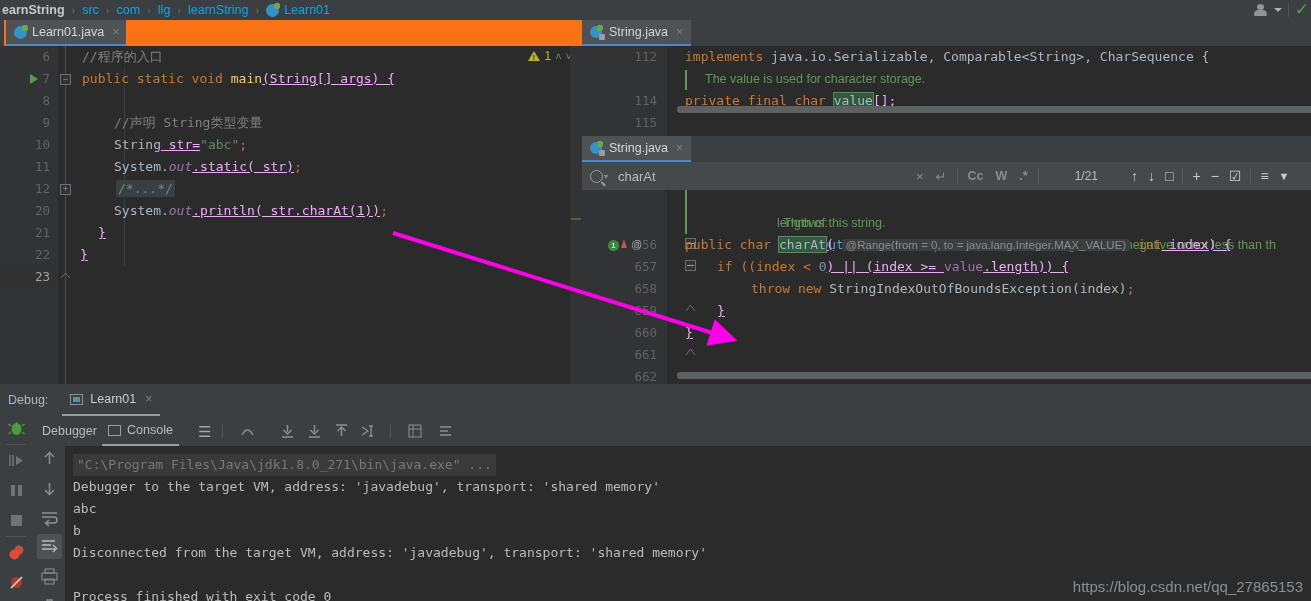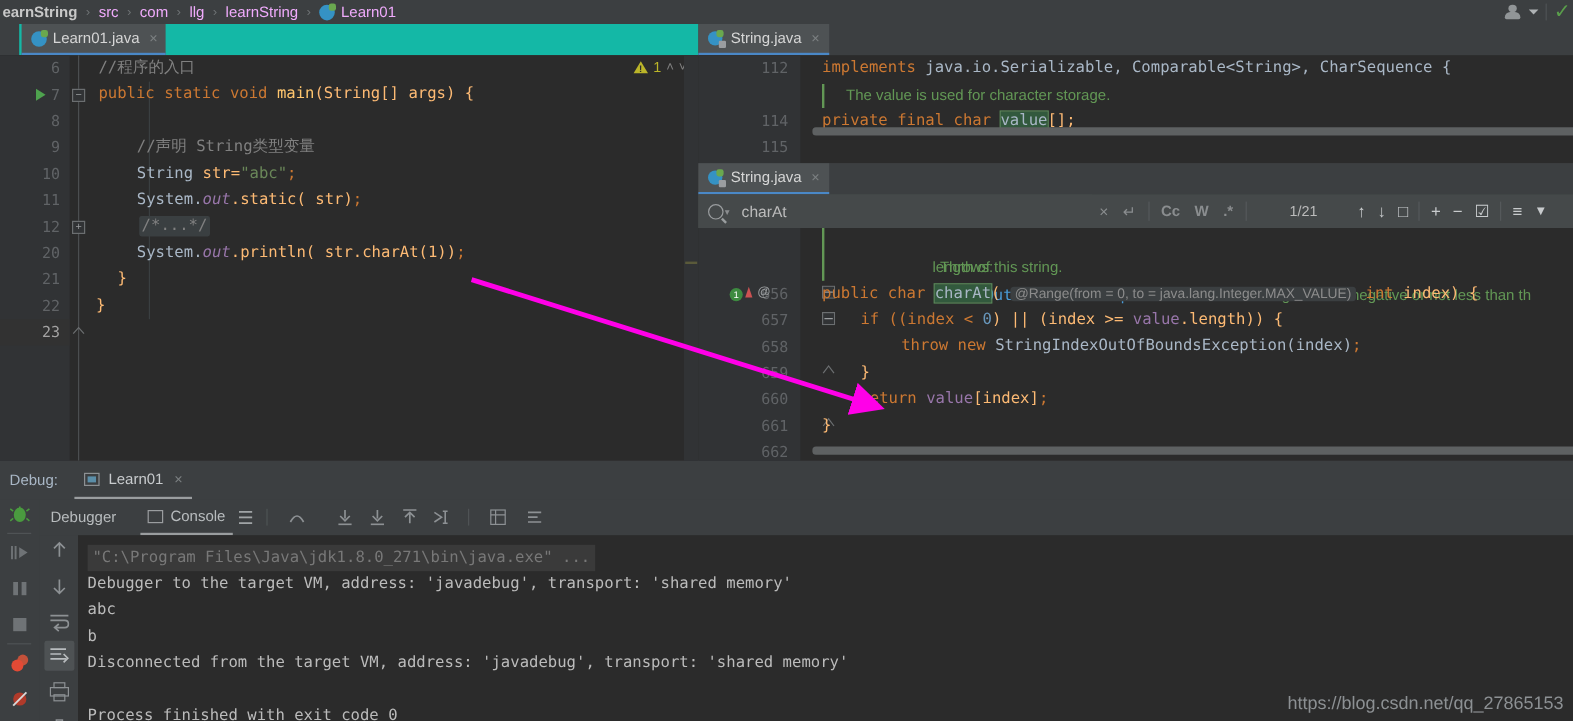--- a/index.html
+++ b/index.html
@@ -3,37 +3,37 @@
 <meta charset="utf-8">
 <style>
   html,body{margin:0;padding:0;background:#3c3f41;}
   body{width:1311px;height:601px;overflow:hidden;
        font-family:"Liberation Sans",sans-serif;font-size:12px;color:#a9b7c6;}
   .app{position:relative;width:1311px;height:601px;background:#3c3f41;}
 
   
   .breadcrumb{position:absolute;left:0;top:0;width:1311px;height:20px;
     background:#3c3f41;display:flex;align-items:center;padding-left:2px;}
-  .crumb{font-size:12.5px;color:#f0abfc;white-space:nowrap;}
+  .crumb{font-size:12.5px;color:#0ea5e9;white-space:nowrap;}
   .crumb.bold{font-weight:bold;color:#c8c8c8;}
   .sep{color:#6e7274;margin:0 7px;font-size:11px;}
   .crumb-icon{display:inline-block;width:13px;height:13px;border-radius:50%;
     background:#3592c4;position:relative;margin-right:5px;vertical-align:-2px;}
   .crumb-icon:after{content:"";position:absolute;right:-1px;top:-1px;width:6px;height:6px;
     background:#6aa84f;border-radius:2px;}
   .topright{position:absolute;right:4px;top:0;height:20px;display:flex;align-items:center;gap:6px;}
   .usericon{width:14px;height:12px;position:relative;opacity:.75;}
   .usericon:before{content:"";position:absolute;left:3px;top:0;width:7px;height:6px;border-radius:50%;background:#aeb2b4;}
   .usericon:after{content:"";position:absolute;left:0px;top:6px;width:13px;height:6px;border-radius:6px 6px 2px 2px;background:#aeb2b4;}
   .caret{width:0;height:0;border-left:4px solid transparent;border-right:4px solid transparent;border-top:4px solid #aeb2b4;}
   .vdiv{width:1px;height:14px;background:#4f5355;}
   .checkmk{color:#5a9e4b;font-size:17px;line-height:12px;}
 
   
-  .tabstrip{position:absolute;left:16px;top:20px;width:626px;height:26px;background:#14b8a6;}
+  .tabstrip{position:absolute;left:4px;top:20px;width:626px;height:26px;background:#f97316;}
   .tab{position:absolute;left:2px;top:0;height:26px;display:flex;align-items:center;
     padding:0 7px 0 8px;background:#4e5254;border-bottom:2px solid #4a88c7;box-sizing:border-box;}
   .tab .ttl{font-size:12.5px;color:#d6d6d6;margin-left:5px;}
   .tab .x{color:#7c8082;margin-left:8px;font-size:12px;}
   .cls-ico{width:13px;height:13px;border-radius:50%;background:#3592c4;position:relative;flex:none;}
   .cls-ico:after{content:"";position:absolute;right:-1px;top:-1px;width:6px;height:6px;background:#6aa84f;border-radius:2px;}
 
   .editor{position:absolute;left:0;top:46px;width:582px;height:338px;background:#2b2b2b;overflow:hidden;}
   .gutter{position:absolute;left:0;top:0;width:58px;height:338px;background:#313335;}
   .gutcol{position:absolute;left:0;top:0;width:58px;}
@@ -46,21 +46,21 @@
   .foldbox{position:absolute;left:60px;width:11px;height:11px;border:1px solid #6b6e70;
     box-sizing:border-box;background:#313335;color:#9a9d9f;font-size:9px;line-height:9px;text-align:center;}
   .foldarrow{position:absolute;left:60px;width:11px;height:7px;}
   .codearea{position:absolute;left:58px;top:0;right:0;bottom:0;
     font-family:"DejaVu Sans Mono",monospace;font-size:13px;}
   .cl{height:22px;line-height:22px;white-space:pre;padding-left:24px;}
   .indentguide{position:absolute;left:124px;top:22px;width:1px;height:198px;background:#3a3f41;}
 
   .kw{color:#cc7832;} .str{color:#6a8759;} .cmt{color:#808080;}
   .fld{color:#9876aa;} .num{color:#6897bb;} .cls{color:#a9b7c6;}
-  .mth{color:#ffc66d;} .punc{color:#fdba74;} .sfield{color:#9876aa;font-style:italic;}
+  .mth{color:#ffc66d;} .punc{color:#f0abfc;text-decoration:underline;} .sfield{color:#9876aa;font-style:italic;}
   .collapsed{background:#3a3f41;border-radius:2px;padding:1px 2px;color:#808080;}
 
   .warnbox{position:absolute;right:10px;top:3px;display:flex;align-items:center;gap:4px;}
   .wtri{width:0;height:0;border-left:6px solid transparent;border-right:6px solid transparent;
     border-bottom:10px solid #bbb529;position:relative;}
   .wtri:after{content:"!";position:absolute;left:-2px;top:2px;font-size:8px;color:#2b2b2b;font-weight:bold;}
   .wnum{color:#bbb529;font-size:12px;}
   .chev{color:#808080;font-size:11px;}
 
   .markerbar{position:absolute;right:0;top:0;width:12px;height:338px;background:#313335;}
@@ -324,21 +324,20 @@
       <div class="rcode">
         <div class="rcl" style="padding-left:38px">
           <span class="doc">Throws:</span>
           <span style="color:#4a9edb;font-family:'DejaVu Sans Mono',monospace;font-size:12.5px">IndexOutOfBoundsException</span><span class="doc"> – if the </span><span style="color:#629755;font-family:'DejaVu Sans Mono',monospace;font-size:12.5px">index</span><span class="doc"> argument is negative or not less than th</span>
         </div>
         <div class="rcl" style="padding-left:110px"><span class="doc">length of this string.</span></div>
         <div class="rcl"><span class="kw">public</span> <span class="kw">char</span> <span class="hili">charAt</span><span class="punc">(</span> <span class="inlay">@Range(from = 0, to = java.lang.Integer.MAX_VALUE)</span> <span class="kw">int</span><span class="punc"> index) {</span></div>
         <div class="rcl" style="padding-left:50px"><span class="kw">if ((index &lt; </span><span class="num">0</span><span class="punc">) || (index &gt;= </span><span class="fld">value</span><span class="punc">.length)) {</span></div>
         <div class="rcl" style="padding-left:84px"><span class="kw">throw</span> <span class="kw">new</span><span class="cls"> StringIndexOutOfBoundsException(index)</span><span class="kw">;</span></div>
         <div class="rcl" style="padding-left:50px"><span class="punc">}</span></div>
-        <div class="rcl" style="padding-left:50px"><span class="kw">return</span><span class="fld"> value</span><span class="punc">[index]</span><span class="kw">;</span></div>
         <div class="rcl" style="padding-left:18px"><span class="punc">}</span></div>
       </div>
       <div class="hscroll" style="left:95px;top:182px;width:1060px"></div>
     </div>
   </div>
 
   <svg class="arrowsvg" viewBox="0 0 1311 601">
     <defs>
       <marker id="ah" markerWidth="7" markerHeight="7" refX="3" refY="3.5" orient="auto">
         <path d="M0,0 L7,3.5 L0,7 z" fill="#ff00e8"></path>
@@ -353,21 +352,21 @@
       <span class="scrico"></span>
       <span style="margin-left:7px;color:#c8cbcd;font-size:12.5px">Learn01</span>
       <span style="margin-left:9px;color:#7c8082">×</span>
     </div>
   </div>
 
   <div class="toolrow">
     <div class="dtab" style="left:42px">
       <span>Debugger</span>
     </div>
-    <div class="dtab active" style="left:117px;padding:0 6px">
+    <div class="dtab active" style="left:102px;padding:0 6px">
       <span style="display:inline-block;width:13px;height:11px;border:1.3px solid #9a9d9f;box-sizing:border-box;position:relative;margin-right:6px"></span>
       <span>Console</span>
     </div>
     <span class="tbtn" style="left:198px;top:7px;font-size:15px">☰</span>
     <span class="vdiv" style="position:absolute;left:222px;top:8px"></span>
     <svg style="position:absolute;left:240px;top:8px;width:15px;height:14px" viewBox="0 0 15 14">
         <path d="M2 11 Q7.5 1 13 11" stroke="#8d9194" fill="none" stroke-width="1.4"></path>
       </svg>
     <svg style="position:absolute;left:280px;top:8px;width:15px;height:14px" viewBox="0 0 15 14">
         <path d="M7.5 1 V8 M3.5 6 L7.5 10 L11.5 6 M2 13 H13" stroke="#8d9194" fill="none" stroke-width="1.4"></path>

